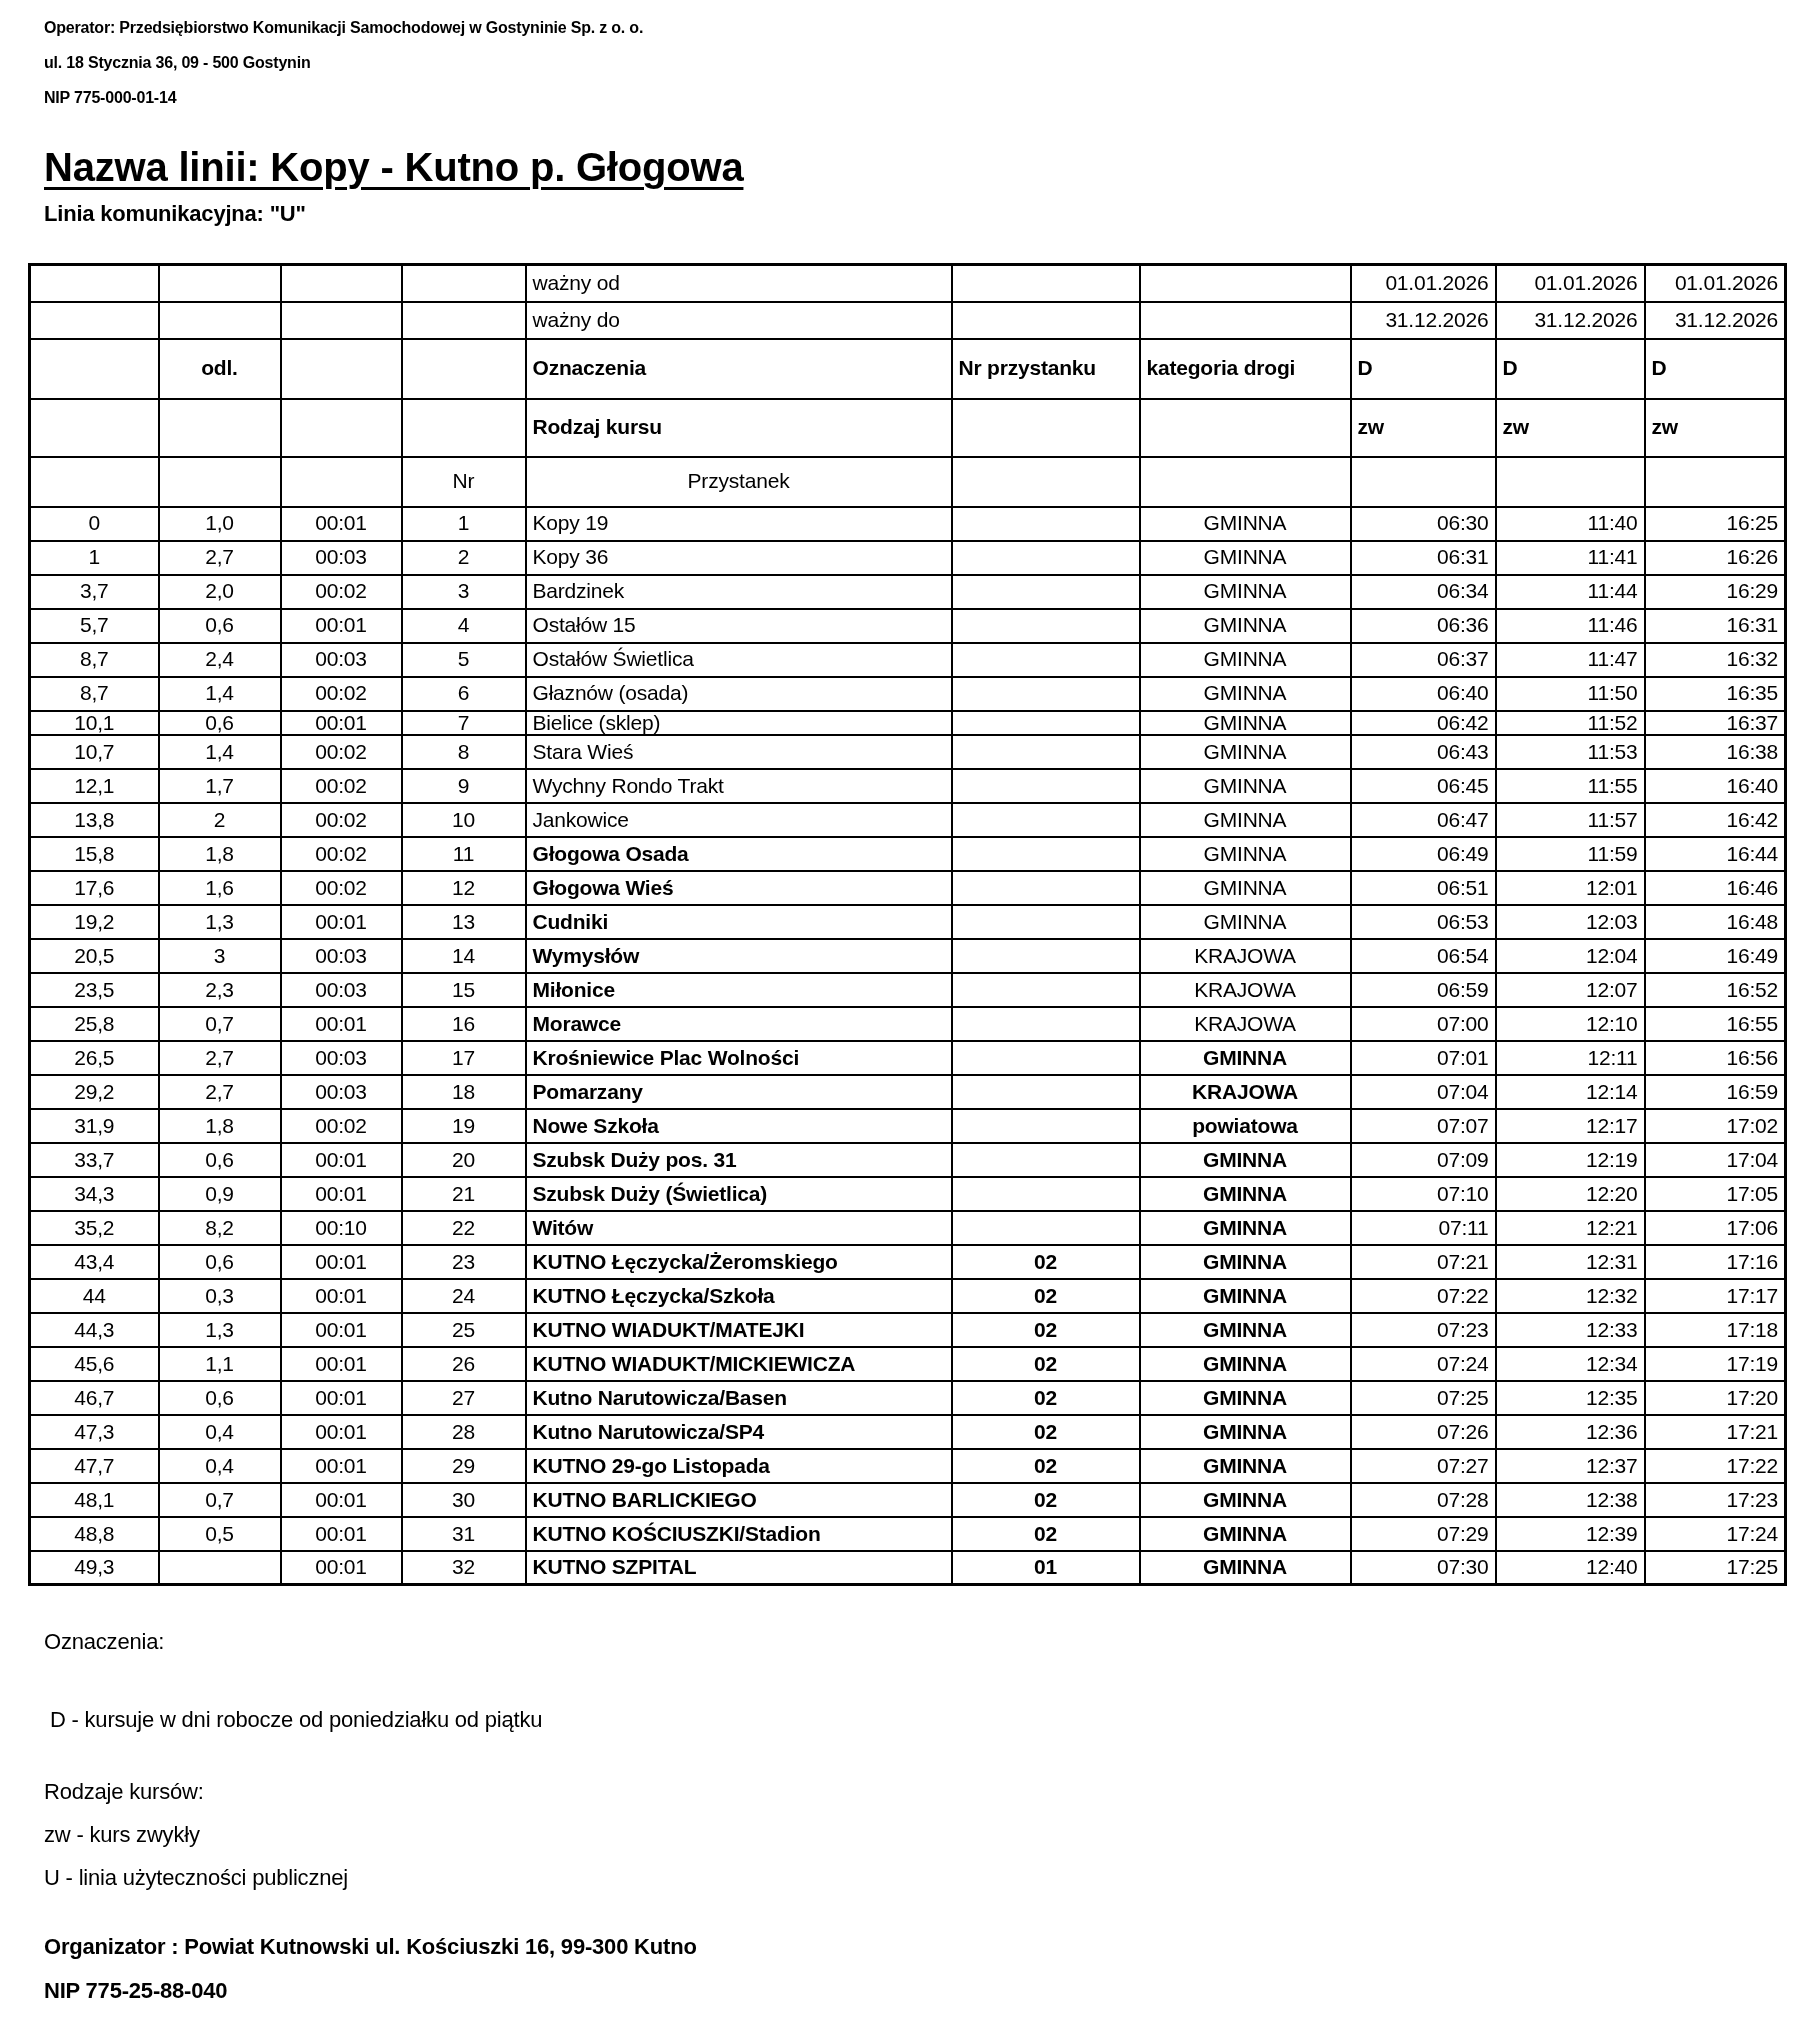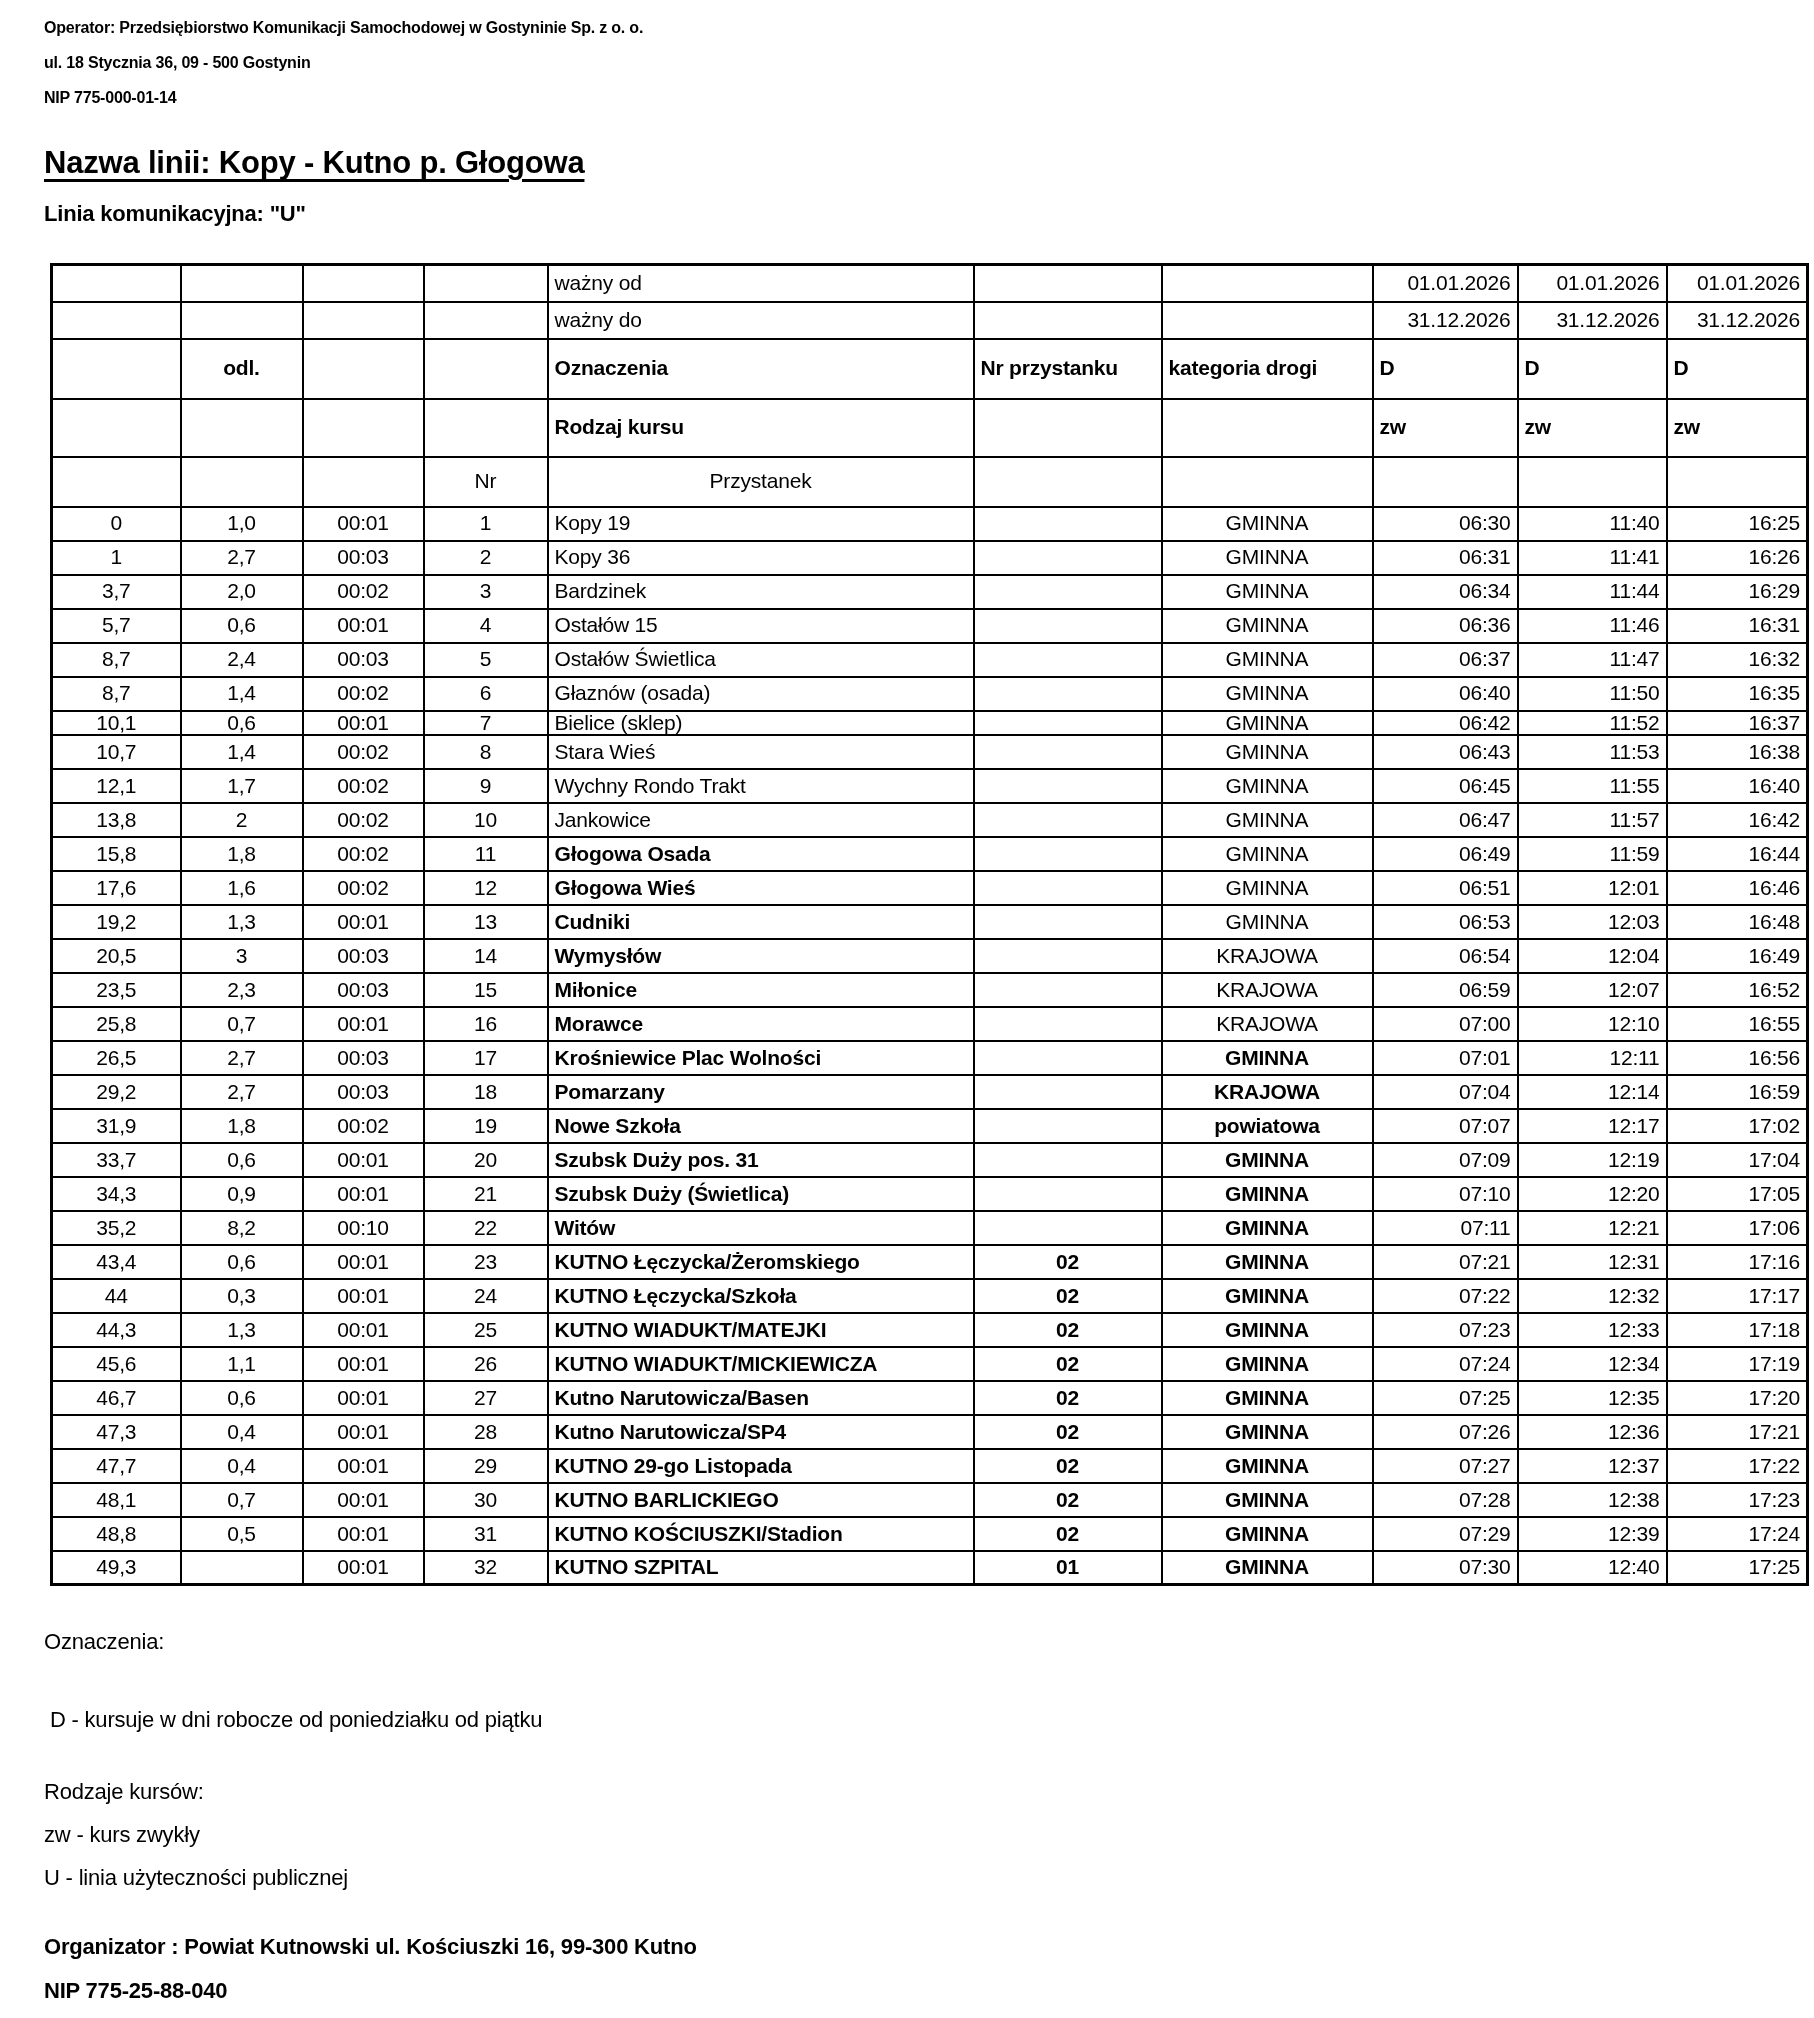--- a/index.html
+++ b/index.html
@@ -7,32 +7,31 @@
     position:relative;
     width:1815px;height:2019px;
     background:#ffffff;color:#000;
     font-family:"Liberation Sans", sans-serif;
     letter-spacing:-0.2px;
     overflow:hidden;
   }
   .doc-header{position:absolute;left:44px;top:10px;font-size:16px;font-weight:bold;line-height:35px;}
   .line-title{
     position:absolute;left:44px;top:145px;
-    font-size:31px;font-weight:bold;
+    font-size:40px;font-weight:bold;
     text-decoration:underline;
     text-decoration-thickness:3px;
     text-underline-offset:6px;
   }
   .line-subtitle{position:absolute;left:44px;top:201px;font-size:22px;font-weight:bold;}
   table.timetable{
     position:absolute;left:28px;top:263px;
     width:1758px;
     border-collapse:collapse;table-layout:fixed;
     border:3px solid #000;
-    margin-left:22px;
   }
   table.timetable td{
     border:2px solid #000;
     padding:0 6px;
     font-size:21px;
     line-height:1.05;
     vertical-align:middle;
     white-space:nowrap;
     overflow:hidden;
   }

